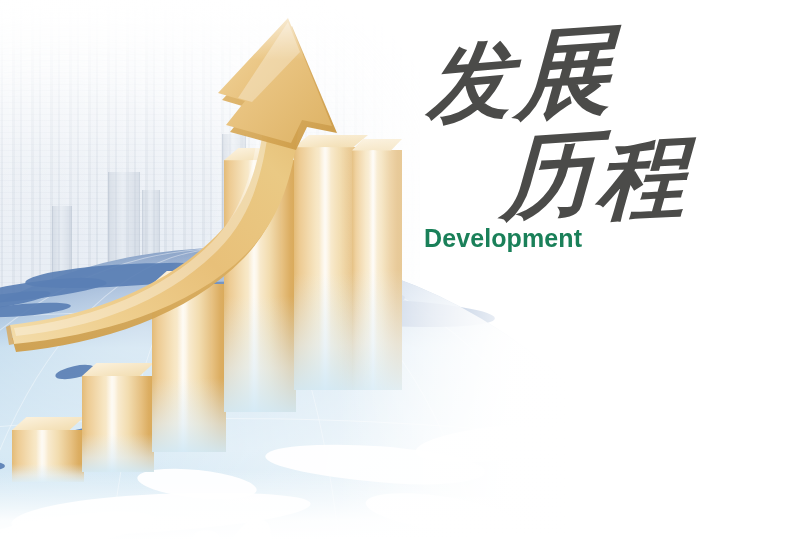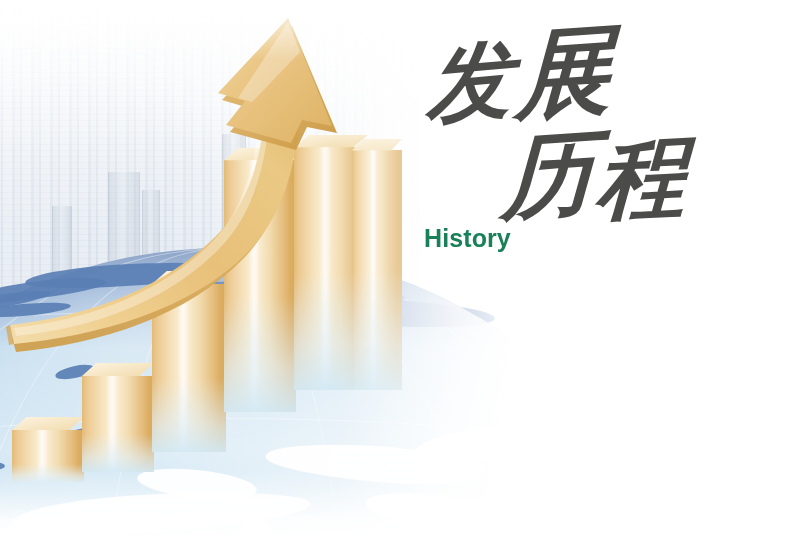--- a/index.html
+++ b/index.html
@@ -386,18 +386,18 @@
   <div id="text-block">
 
     <div id="cn-title">
       <span class="cn-char" id="cn-char-1">发</span>
       <span class="cn-char" id="cn-char-2">展</span>
       <span class="cn-char" id="cn-char-3">历</span>
       <span class="cn-char" id="cn-char-4">程</span>
     </div>
 
     <div id="en-title">
-      <span id="en-line-2">History</span>
+      <span id="en-line-1">Development</span>
     </div>
 
   </div>
 
 </div>
 
 </body></html>

